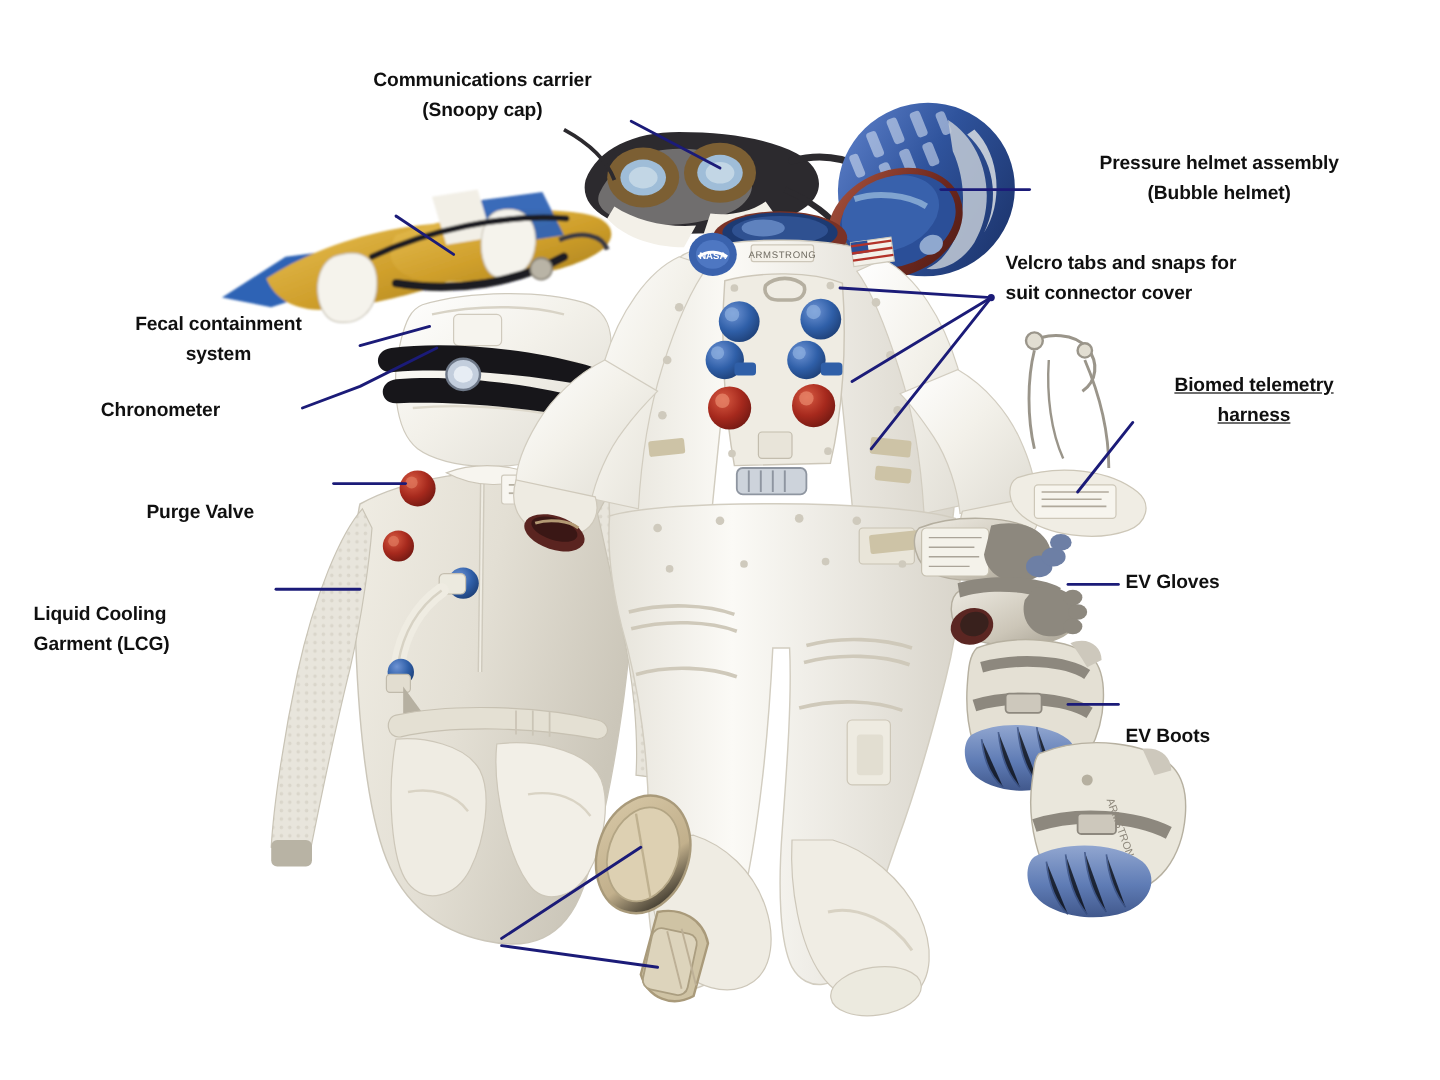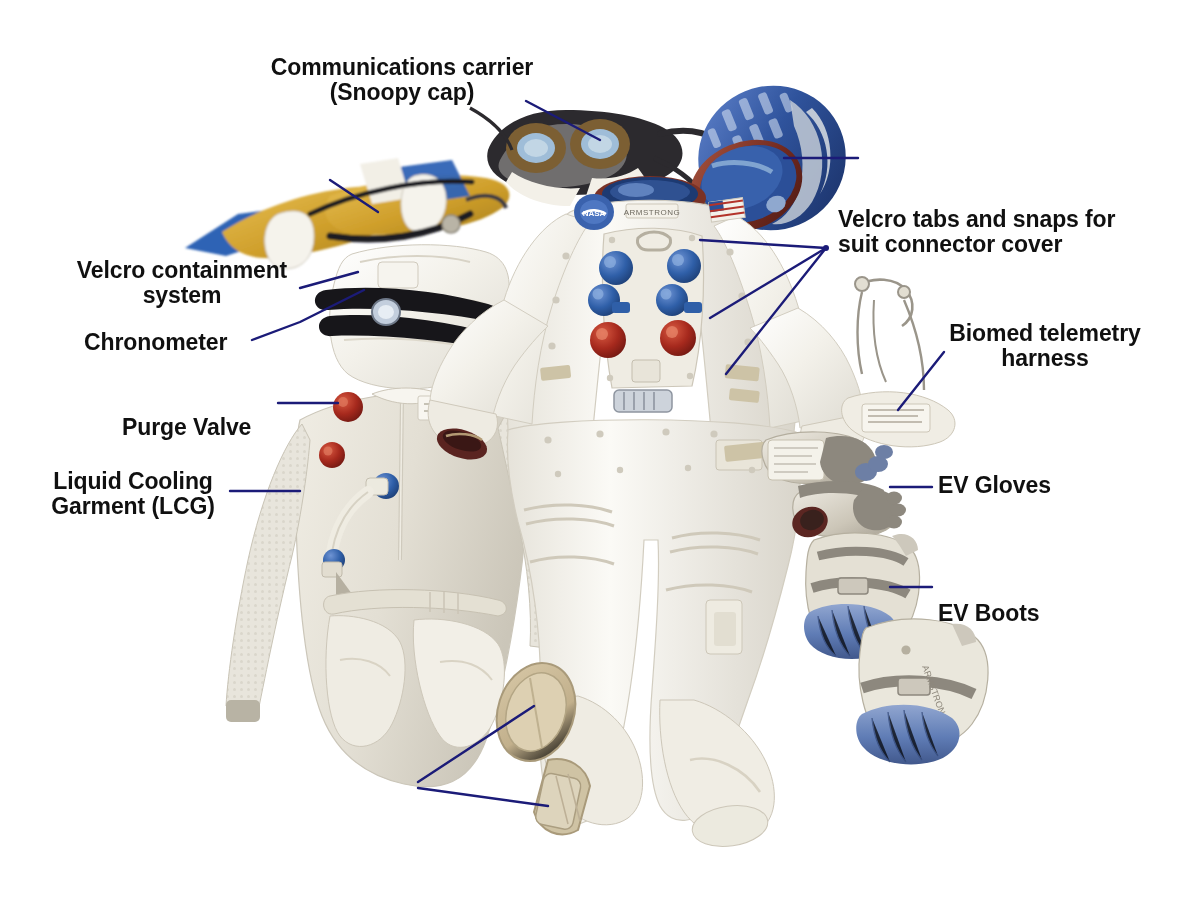--- a/index.html
+++ b/index.html
@@ -12,21 +12,21 @@
     position:relative;
     width:1200px;
     height:900px;
     background:#ffffff;
     overflow:hidden;
   }
   
   .label{
     position:absolute;
     font-weight:bold;
-    font-size:23px;
+    font-size:16px;
     line-height:25px;
     color:#101010;
     white-space:pre-line;
     letter-spacing:-0.1px;
     z-index:40;
   }
   .label.center{text-align:center;}
   .label.left{text-align:left;}
 
   
@@ -497,35 +497,37 @@
     <circle cx="826" cy="248" r="3" fill="#1b1b78"></circle>
     <path class="ldr" d="M 944 352 L 898 410"></path>
     <path class="ldr" d="M 932 487 L 890 487"></path>
     <path class="ldr" d="M 932 587 L 890 587"></path>
   </svg>
 
   <div class="label center" style="left:268px;top:55px;width:268px;">Communications carrier
 (Snoopy cap)</div>
 
 
-  <div class="label center" style="left:66px;top:258px;width:232px;">Velcro containment
+  <div class="label center" style="left:66px;top:258px;width:232px;">Fecal containment
 system</div>
 
   <div class="label left" style="left:84px;top:330px;width:170px;">Chronometer</div>
 
   <div class="label left" style="left:122px;top:387px;width:160px;margin-top:28px;">Purge Valve</div>
 
-  <div class="label left" style="left:28px;top:469px;width:210px;text-align:center;">Liquid Cooling
+  <div class="label left" style="left:28px;top:500px;width:210px;">Liquid Cooling
 Garment (LCG)</div>
 
 
+  <div class="label center" style="left:866px;top:124px;width:300px;">Pressure helmet assembly
+(Bubble helmet)</div>
 
   <div class="label left" style="left:838px;top:207px;width:320px;">Velcro tabs and snaps for
 suit connector cover</div>
 
-  <div class="label center" style="left:934px;top:321px;width:222px;">Biomed telemetry
+  <div class="label center" style="left:934px;top:309px;width:222px;text-decoration:underline;">Biomed telemetry
 harness</div>
 
   <div class="label left" style="left:938px;top:473px;width:150px;">EV Gloves</div>
 
   <div class="label left" style="left:938px;top:601px;width:140px;">EV Boots</div>
 
 </div>
 
 </body></html>

